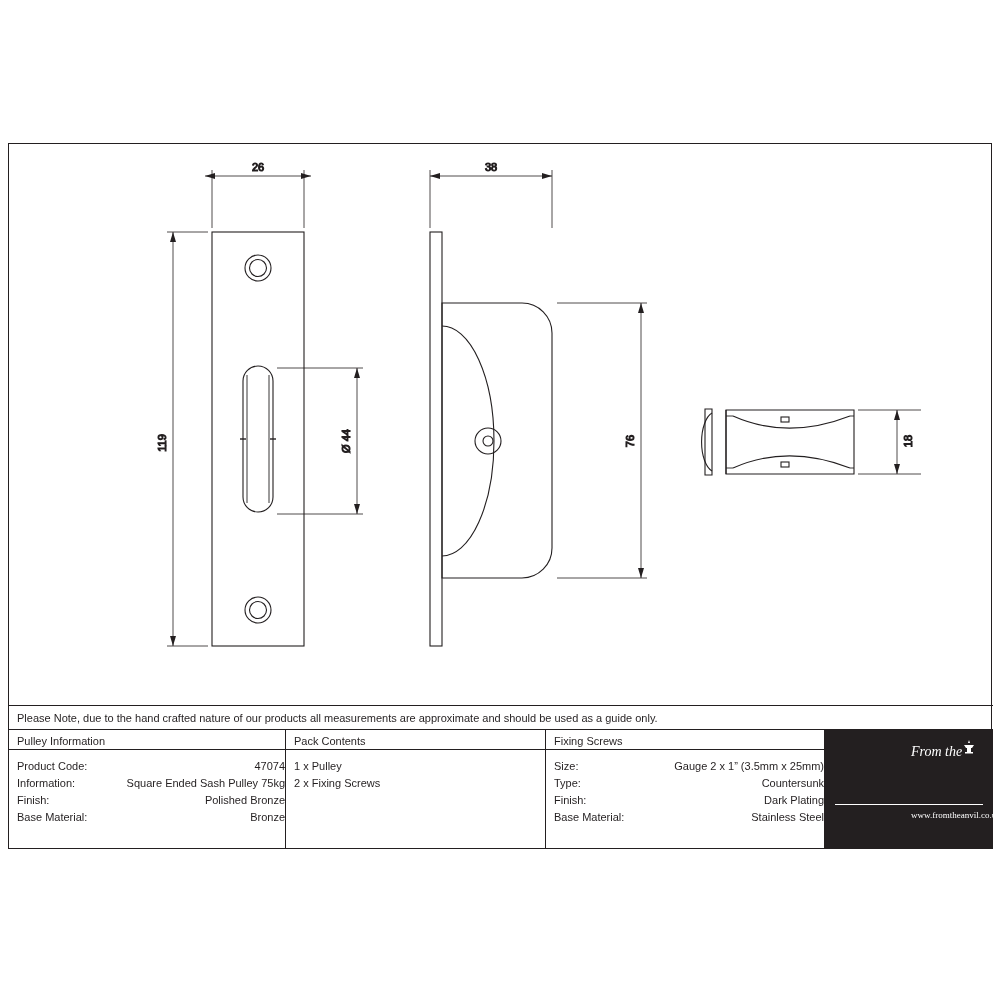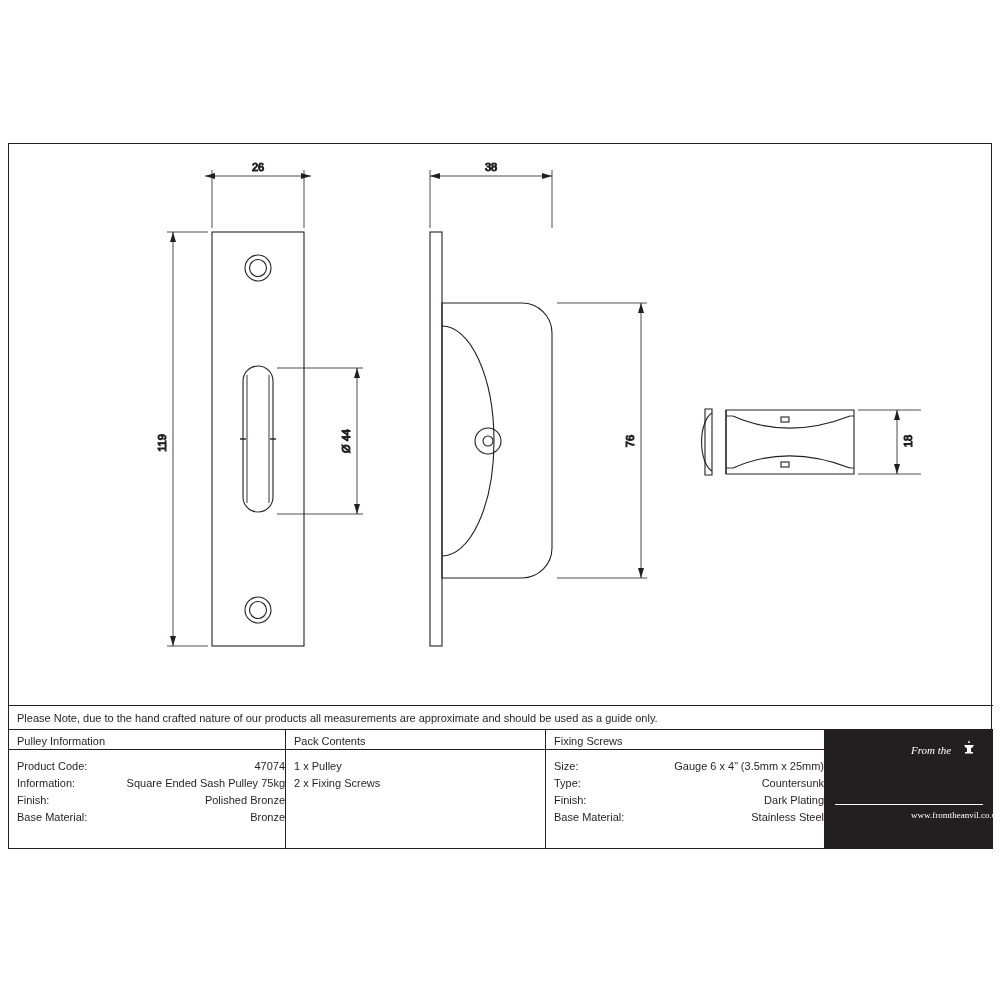--- a/index.html
+++ b/index.html
@@ -94,21 +94,21 @@
     width: 168px;
     height: 119px;
     background: #231f20;
     color: #ffffff;
     overflow: hidden;
   }
   #logo-from {
     position: absolute;
     left: 86px;
     top: 14px;
-    font-size: 11px;
+    font-size: 14px;
     font-family: "Liberation Serif", serif;
     font-style: italic;
   }
   #logo-anvil {
     position: absolute;
     left: 10px;
     top: 26px;
     font-size: 42px;
     font-family: "Liberation Serif", serif;
     letter-spacing: 1px;
@@ -296,21 +296,21 @@
         <div class="plain-line">1 x Pulley</div>
         <div class="plain-line">2 x Fixing Screws</div>
       </div>
     </div>
 
     <div class="info-col" id="col-screws">
       <div class="col-head">Fixing Screws</div>
       <div class="col-body">
         <div class="kv">
           <span class="k">Size:</span>
-          <span class="v">Gauge 6 x 4” (3.5mm x 25mm)</span>
+          <span class="v">Gauge 2 x 1” (3.5mm x 25mm)</span>
         </div>
         <div class="kv">
           <span class="k">Type:</span>
           <span class="v">Countersunk</span>
         </div>
         <div class="kv">
           <span class="k">Finish:</span>
           <span class="v">Dark Plating</span>
         </div>
         <div class="kv">

